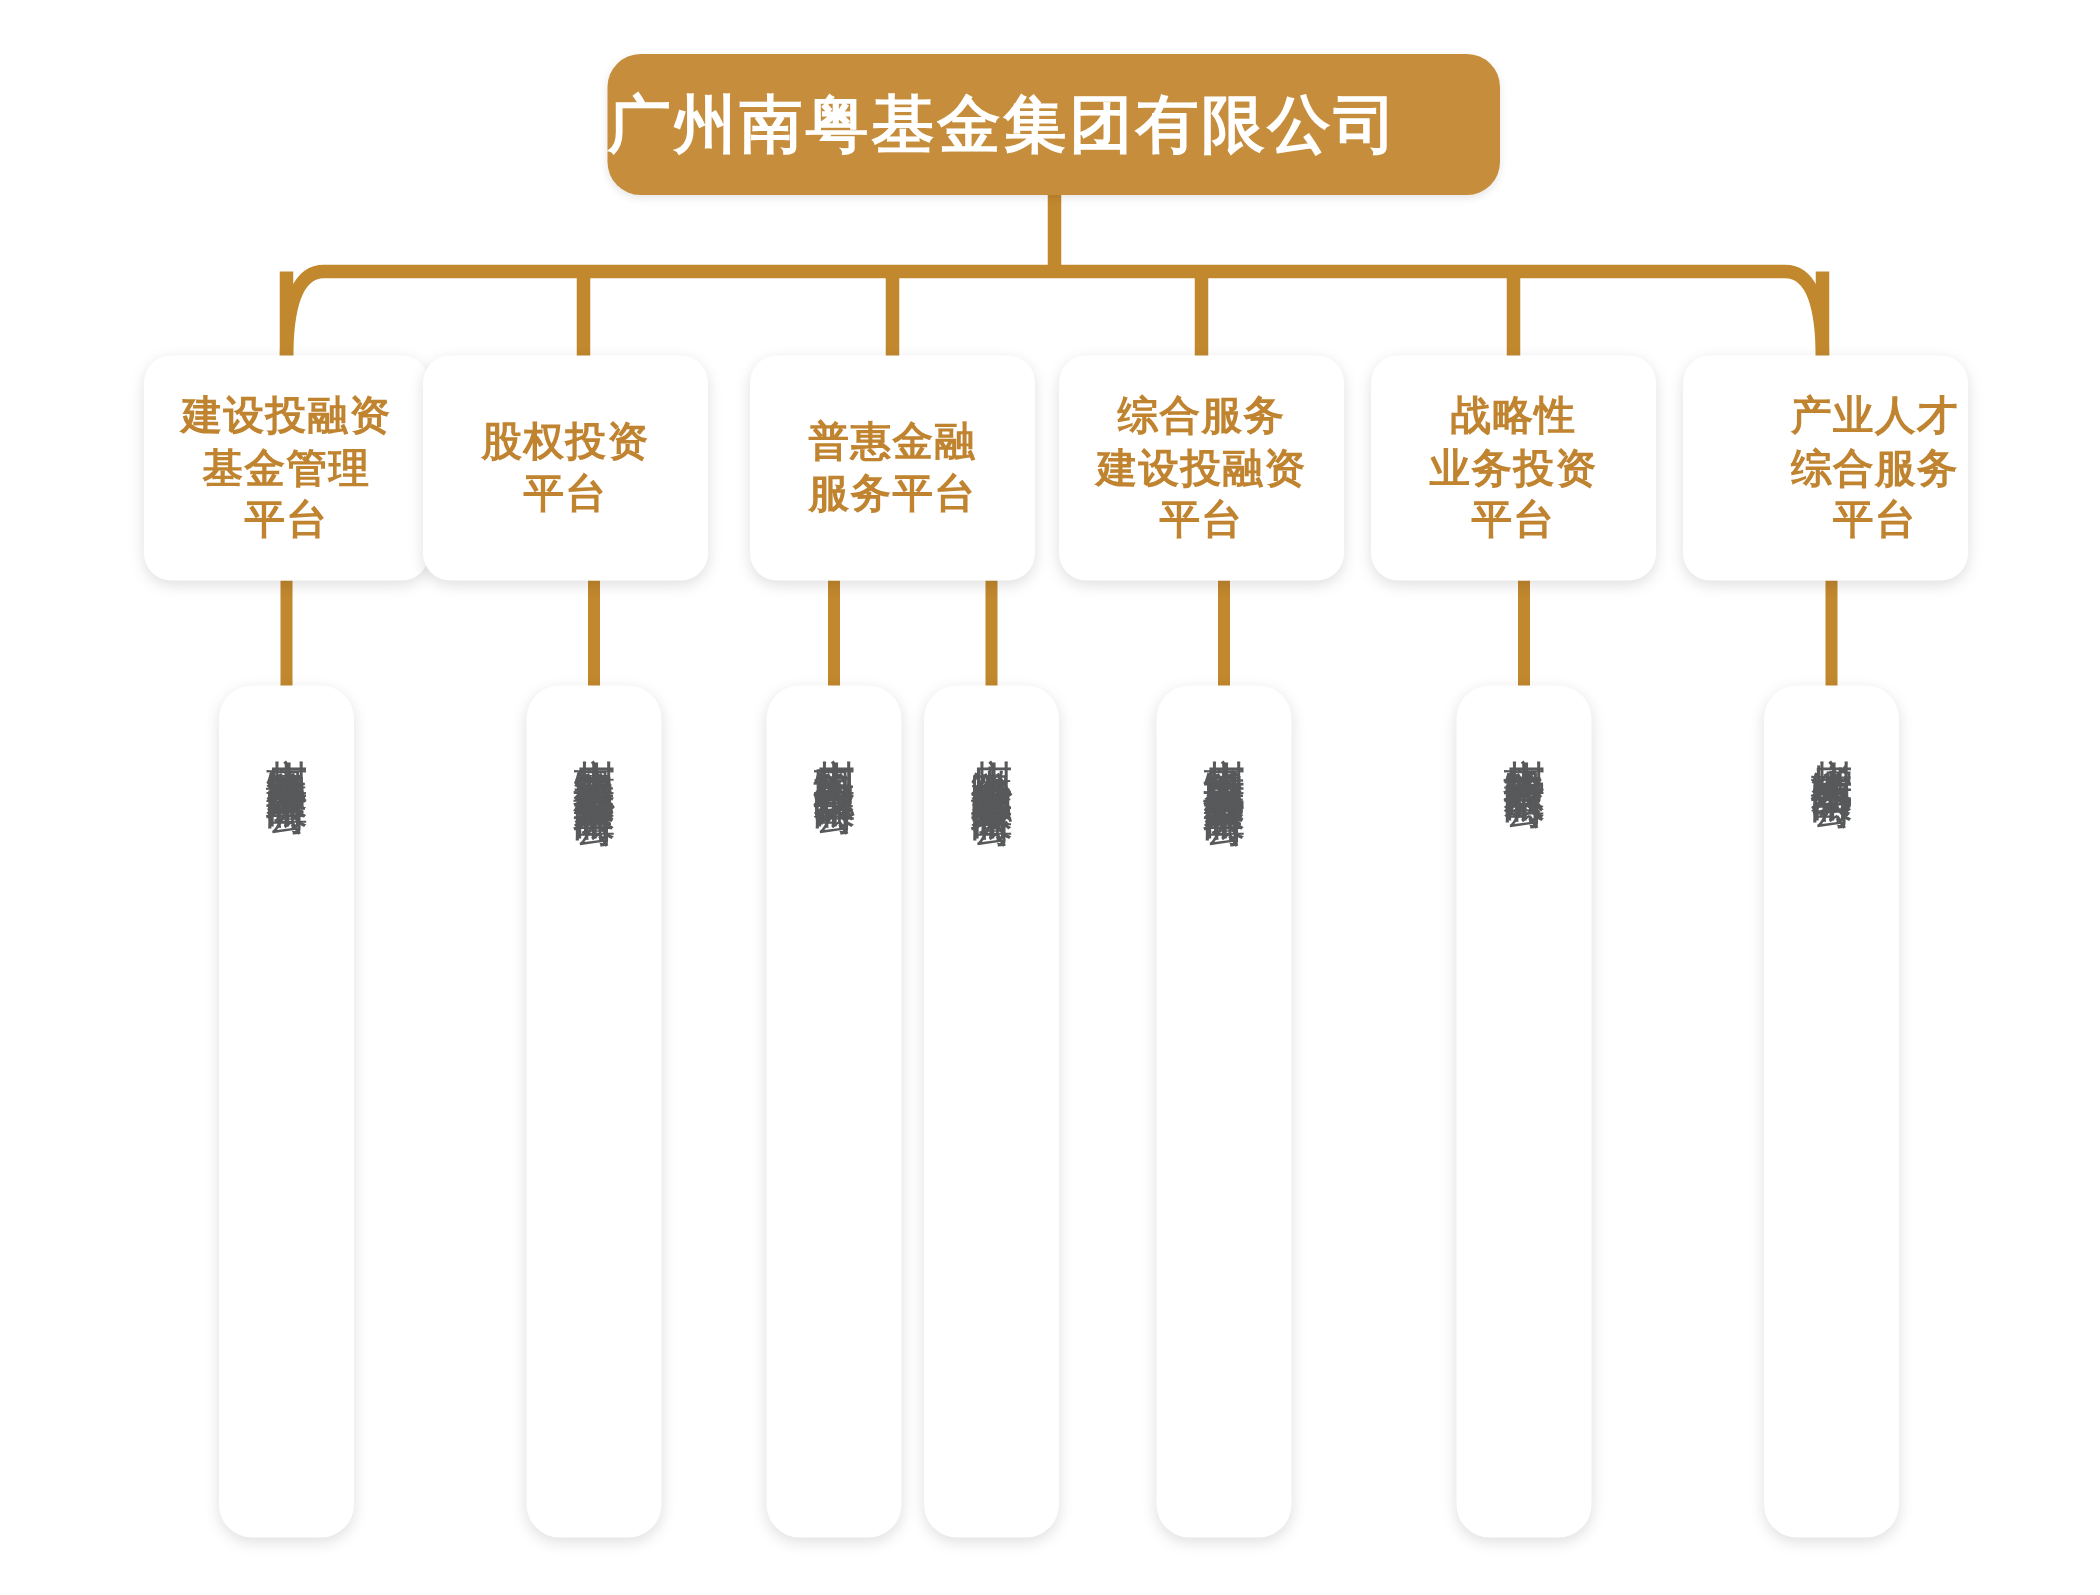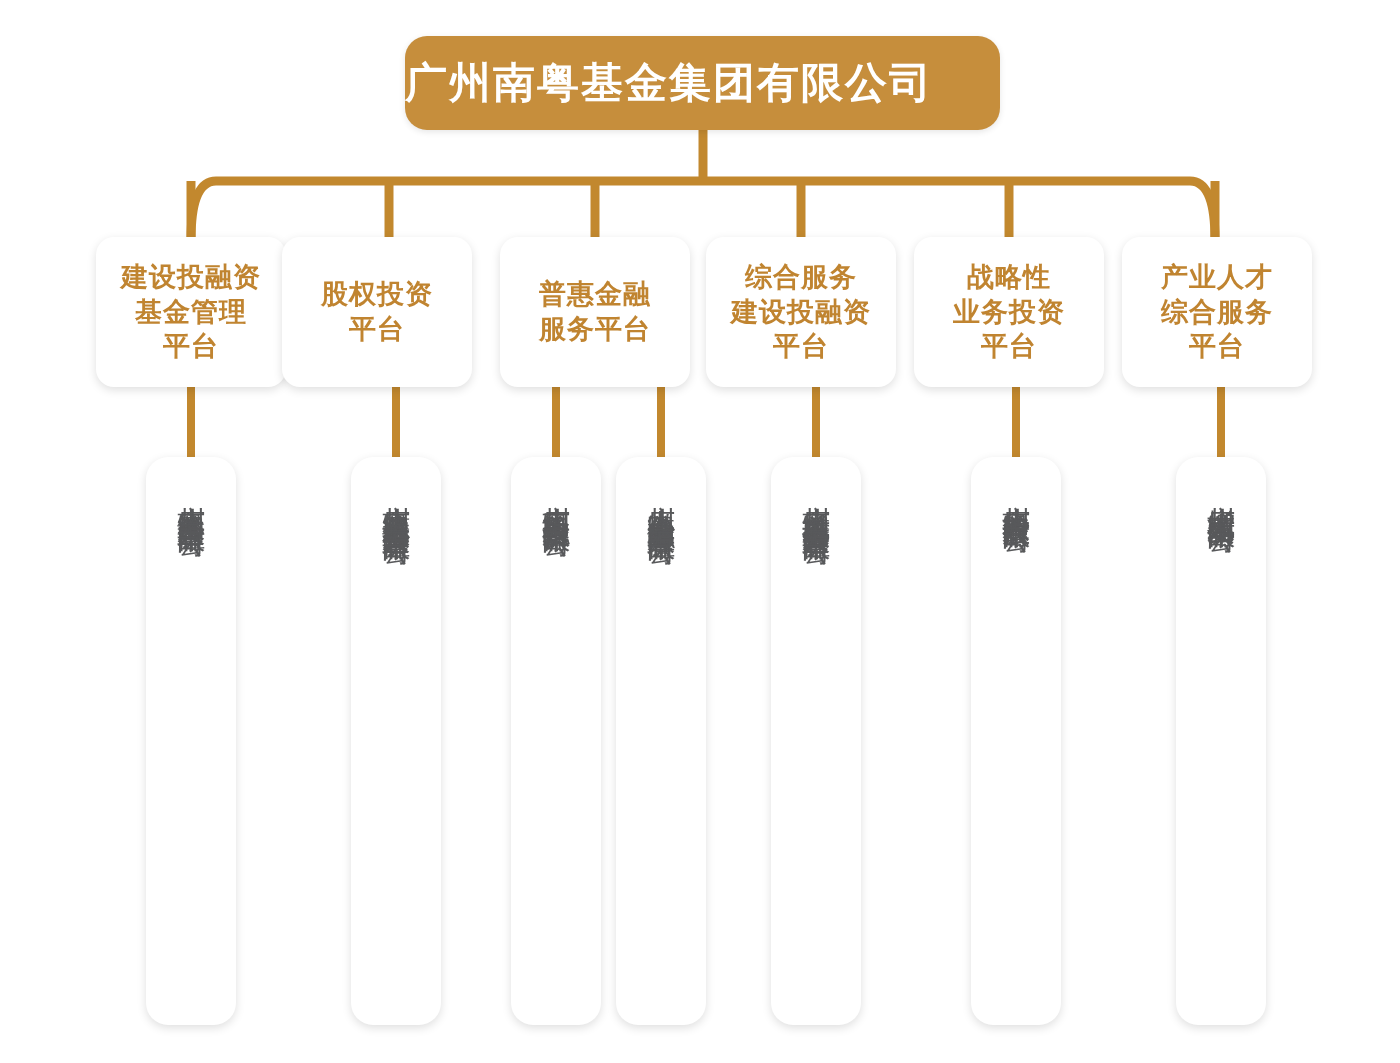--- a/index.html
+++ b/index.html
@@ -135,21 +135,21 @@
   <div class="platform-node" id="p3" style="left: 706px; width: 190px;">
     <span class="platform-label">综合服务
 建设投融资
 平台</span>
   </div>
   <div class="platform-node" id="p4" style="left: 914px; width: 190px;">
     <span class="platform-label">战略性
 业务投资
 平台</span>
   </div>
-  <div class="platform-node" id="p5" style="left: 1122px; width: 190px;">
+  <div class="platform-node" id="p5" style="left: 1122px; width: 190px; justify-content: flex-end;">
     <span class="platform-label">产业人才
 综合服务
 平台</span>
   </div>
 
   <div class="sub-node" id="s0" style="left: 146px;">
     <span class="sub-label">广州南粤澳洋基金管理有限公司</span>
   </div>
   <div class="sub-node" id="s1" style="left: 351px;">
     <span class="sub-label">广州南粤澳德股权投资基金管理有限公司</span>

